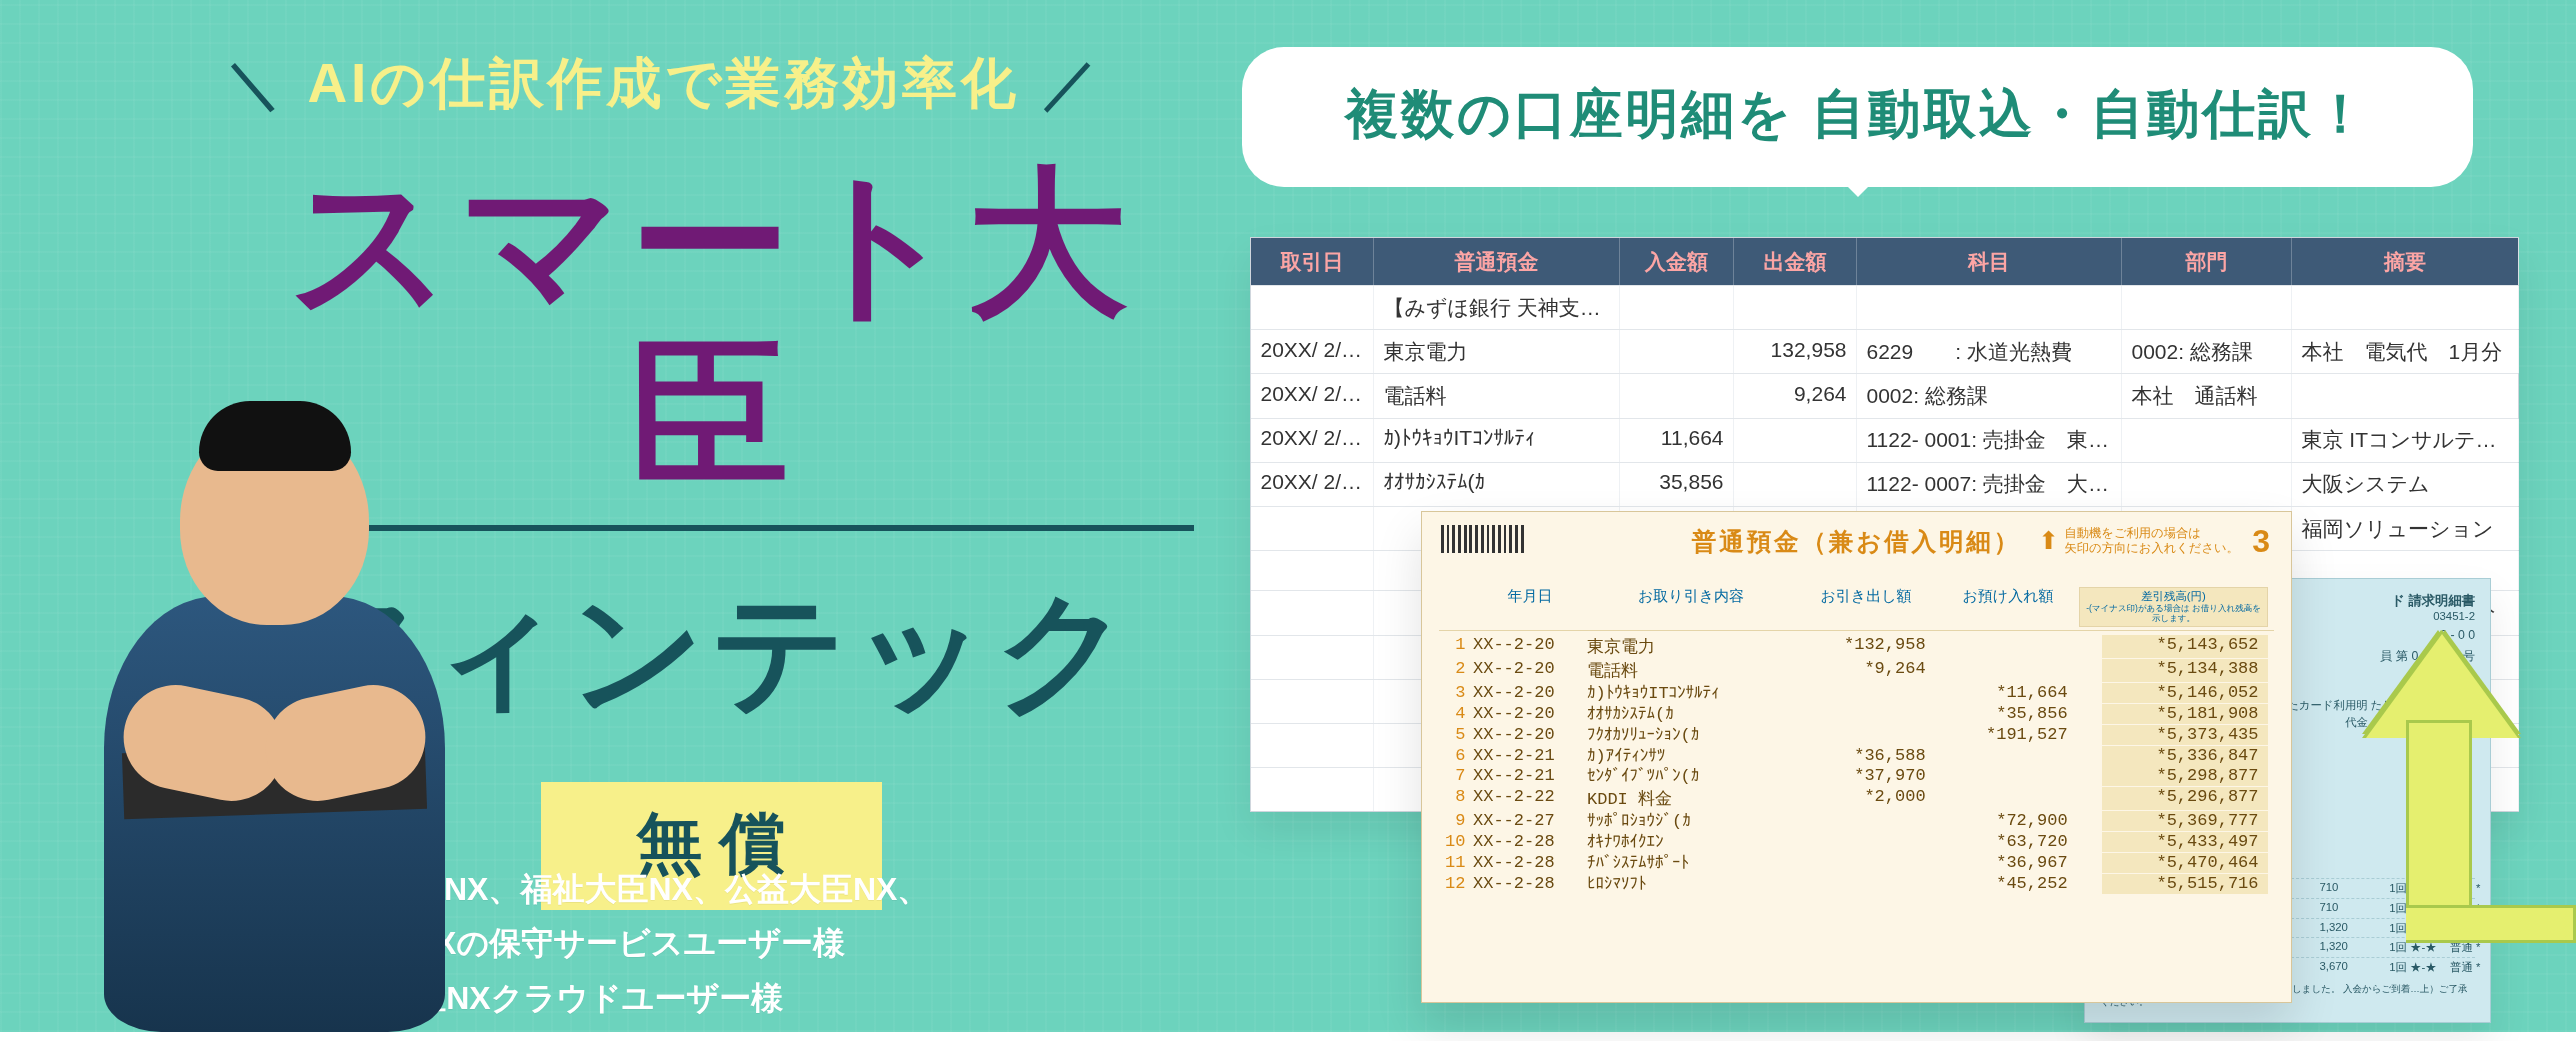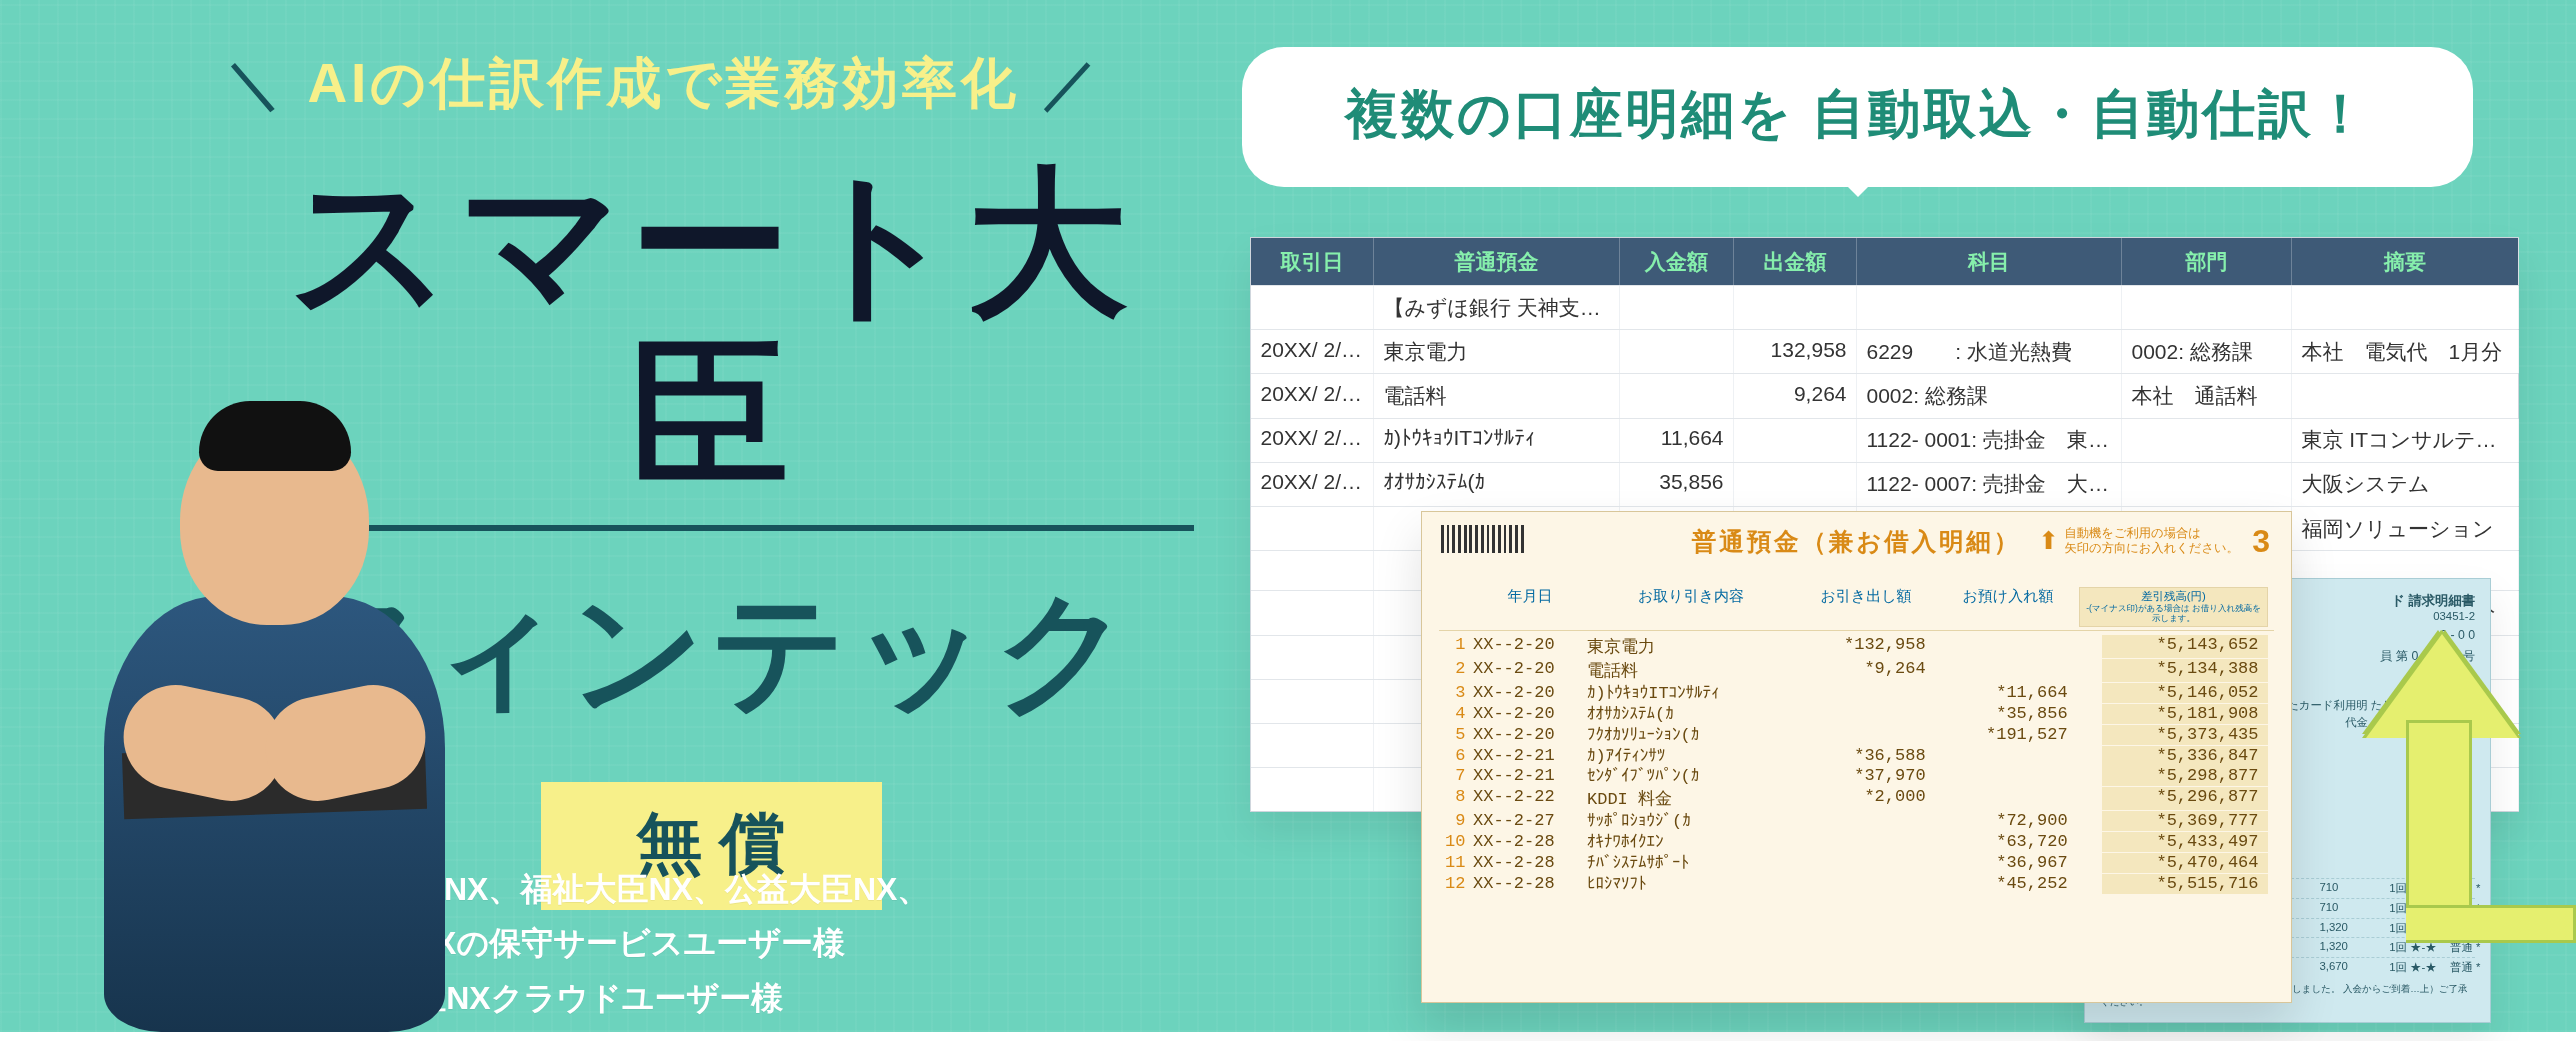--- a/index.html
+++ b/index.html
@@ -31,21 +31,21 @@
     font-weight: 800;
     letter-spacing: 3.8px;
   }
   .tagline .slash { color: #17535b; font-weight: 700; padding: 0 23px; }
   .productbox {
     margin-top: 38px;
     width: 966px;
     margin-left: auto;
   }
   .title1 {
-    color: #0f172a;
+    color: #701a75;
     font-size: 161px;
     font-weight: 800;
     letter-spacing: 5.7px;
     line-height: 1.05;
     text-align: center;
   }
   .hr {
     height: 5.7px;
     background: #17535b;
     margin: 28px 0 32px;
@@ -153,21 +153,21 @@
     background: #fff;
     border: 0.9px solid #cfd6dd;
     font-size: 21px;
     color: #333;
     box-shadow: 0 19px 38px rgba(0,0,0,.08);
   }
   .maintable .hdr {
     display: grid;
     grid-template-columns: 123px 246px 114px 123px 265px 170px 227px;
     background: #3e5a77;
-    color: #86efac;
+    color: #fca5a5;
   }
   .maintable .hdr > div {
     padding: 9.5px 7.6px;
     border-right: 0.9px solid rgba(255,255,255,.25);
     text-align: center;
     font-weight: 600;
   }
   .maintable .row {
     display: grid;
     grid-template-columns: 123px 246px 114px 123px 265px 170px 227px;

